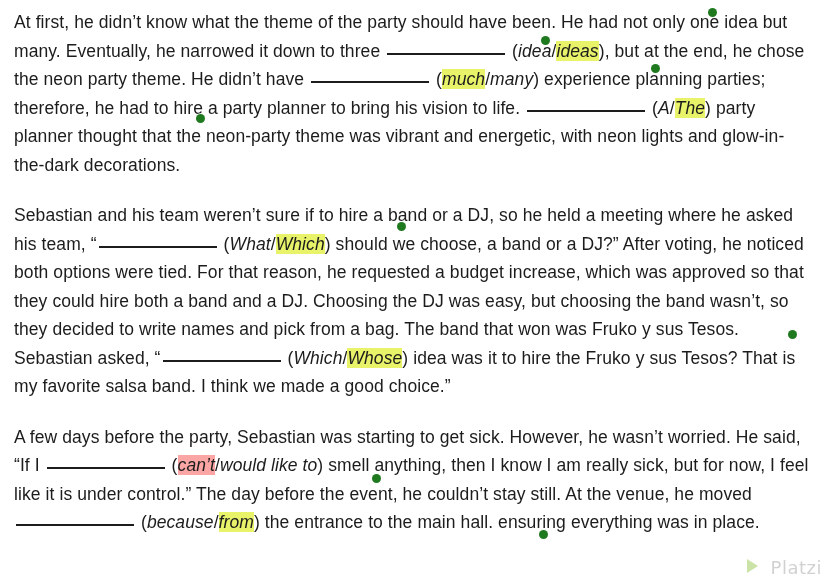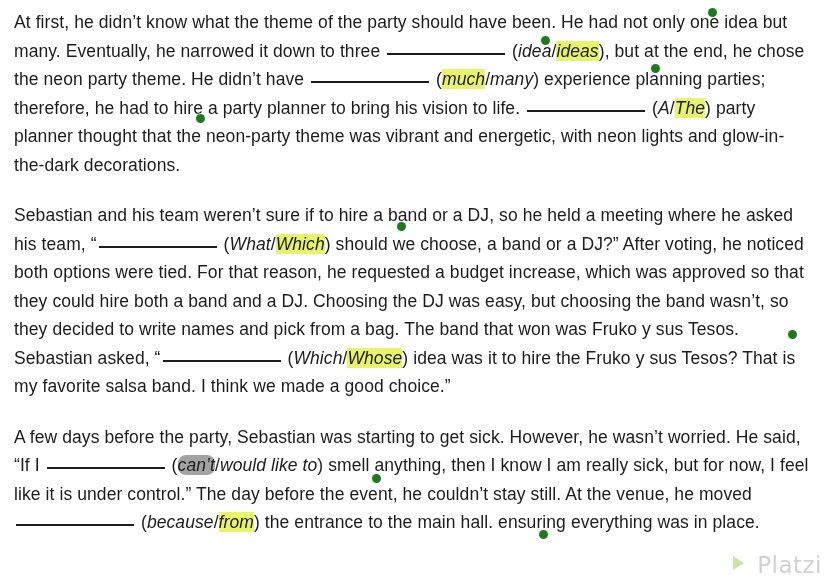--- a/index.html
+++ b/index.html
@@ -41,23 +41,22 @@
     margin: 0 2px;
   }
   .opt {
     font-style: italic;
   }
   .hl {
     background: #e8f36a;
     font-style: italic;
   }
   .hl-strong {
-    background: #a3a3a3;
+    background: #fca5a5;
     font-style: italic;
-    border-radius: 8px;
   }
   .dot {
     position: absolute;
     width: 9px;
     height: 9px;
     border-radius: 50%;
     background: #1f7a1f;
     box-shadow: 0 0 0 1px rgba(255,255,255,0.6);
   }
   .watermark {
@@ -79,21 +78,21 @@
     position: absolute;
     left: 3px;
     top: 1px;
     width: 0;
     height: 0;
     border-left: 11px solid #8fc13e;
     border-top: 7px solid transparent;
     border-bottom: 7px solid transparent;
   }
   .watermark .wm-text {
-    font-size: 23px;
+    font-size: 18px;
     color: #9a9a9a;
     font-family: "DejaVu Sans", sans-serif;
     letter-spacing: 0.5px;
   }
 </style>
 </head>
 <body>
 
 <div class="page">
 

